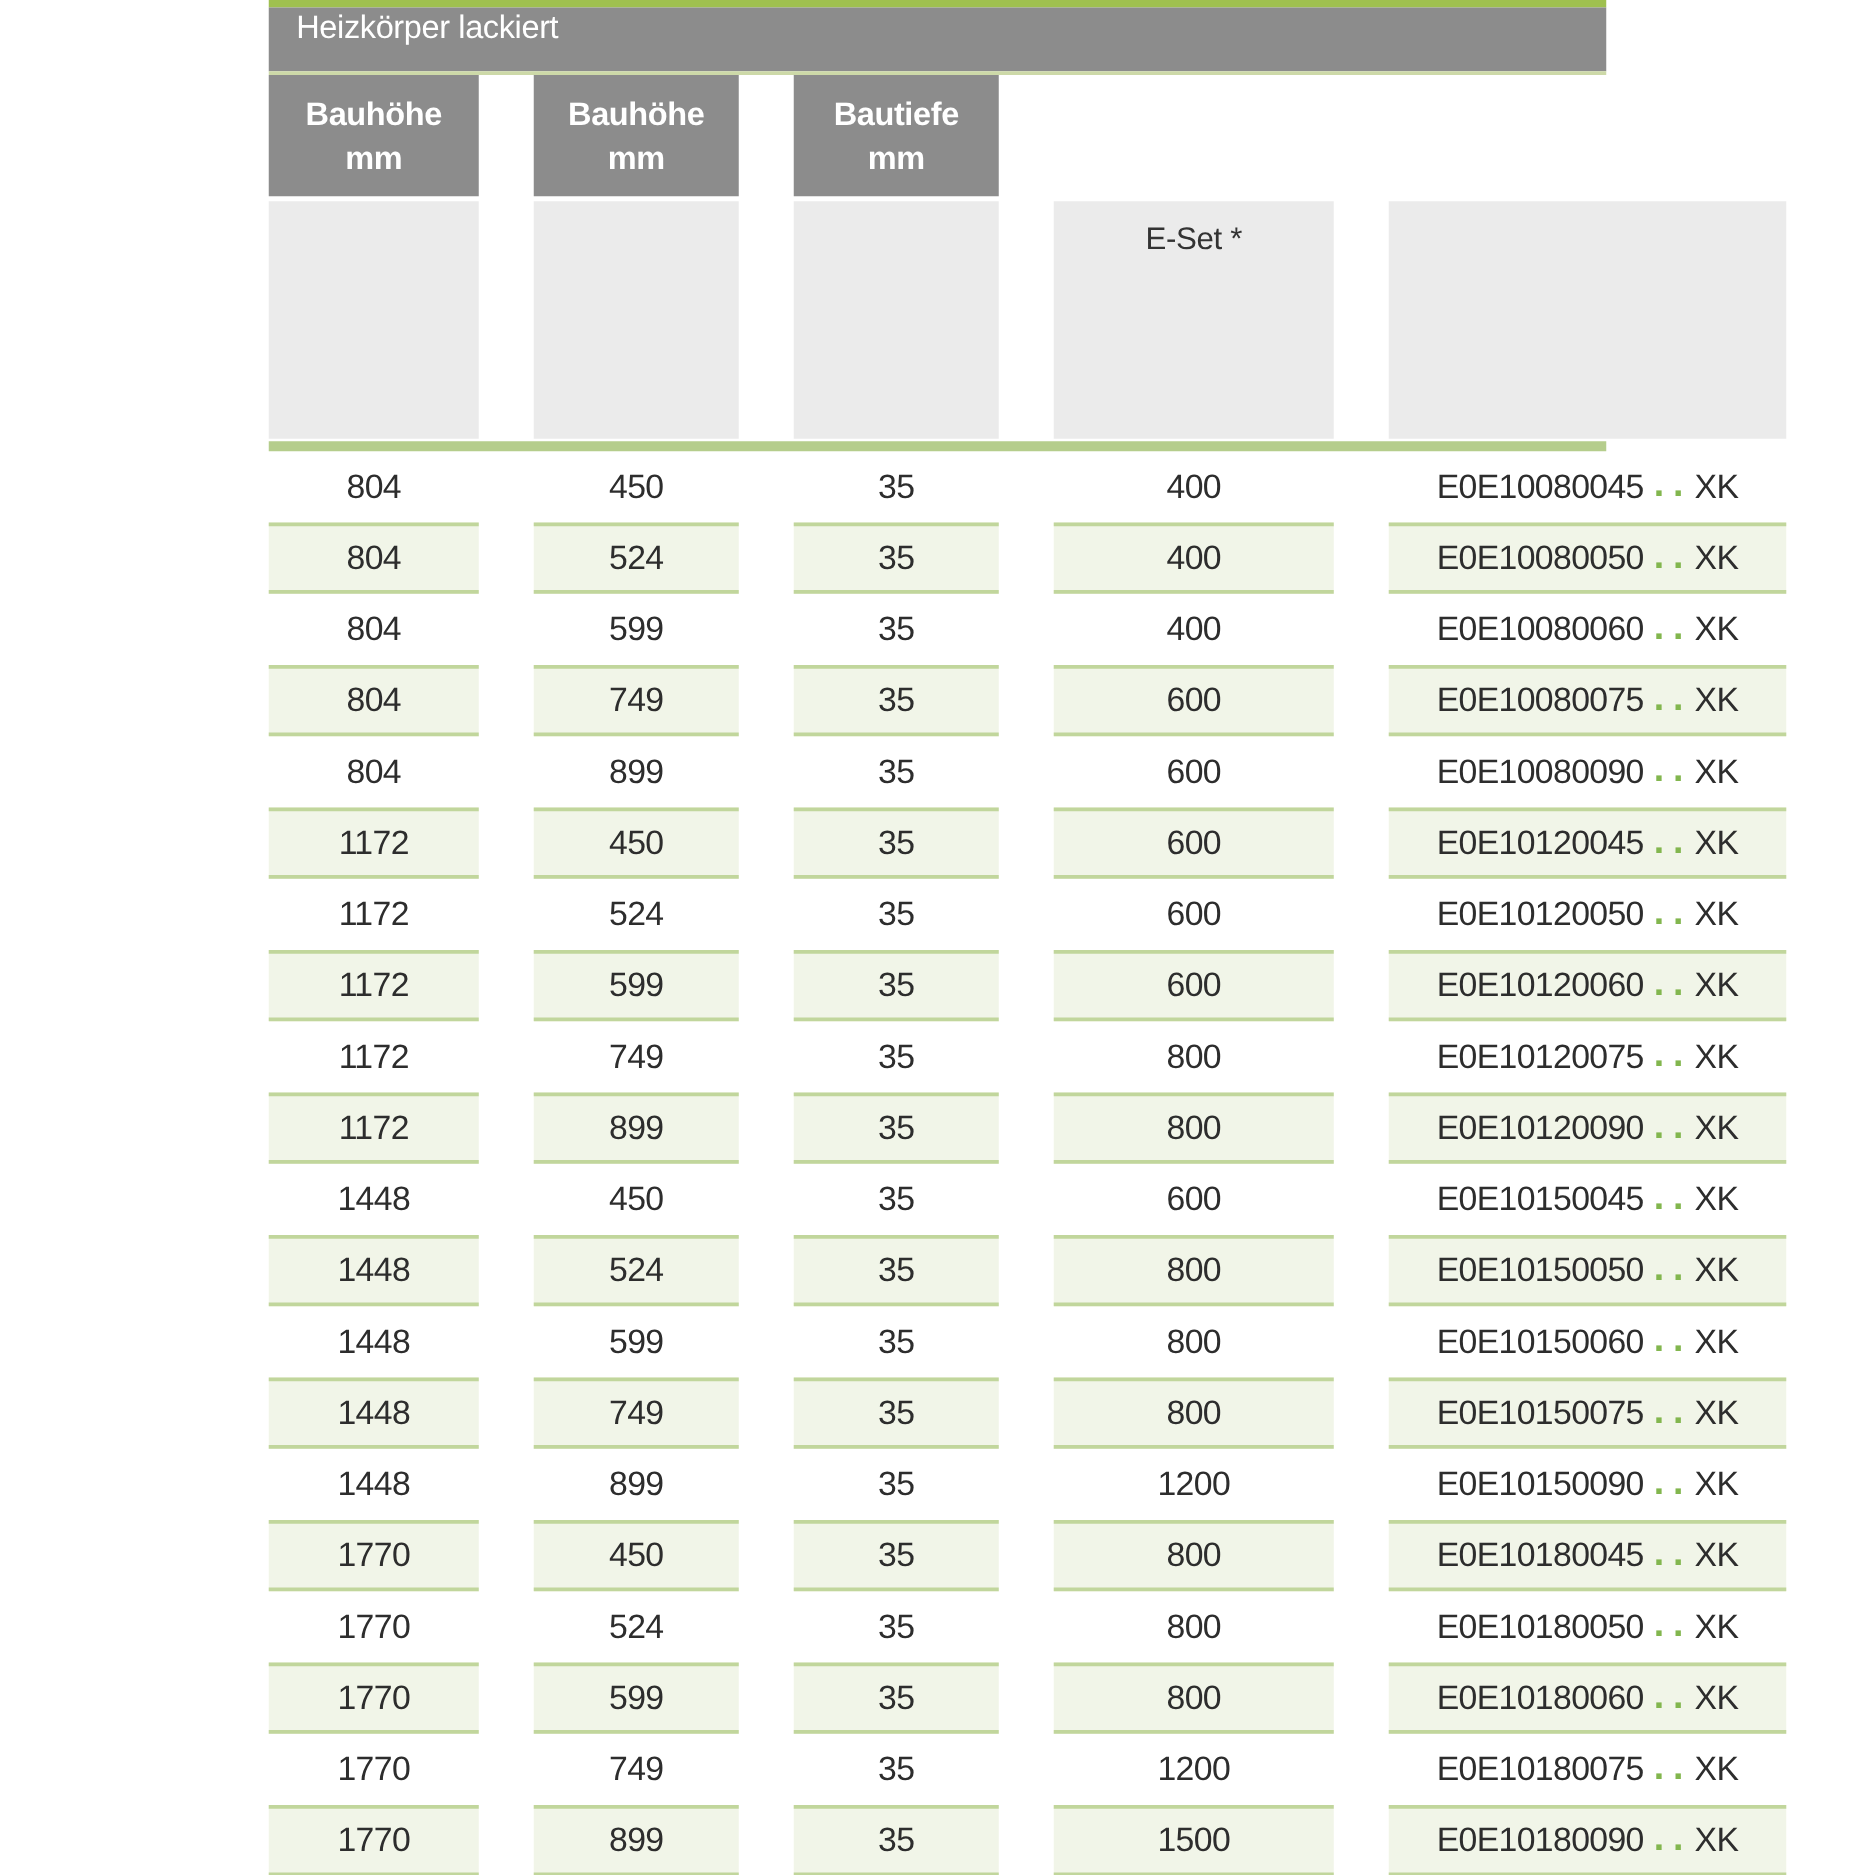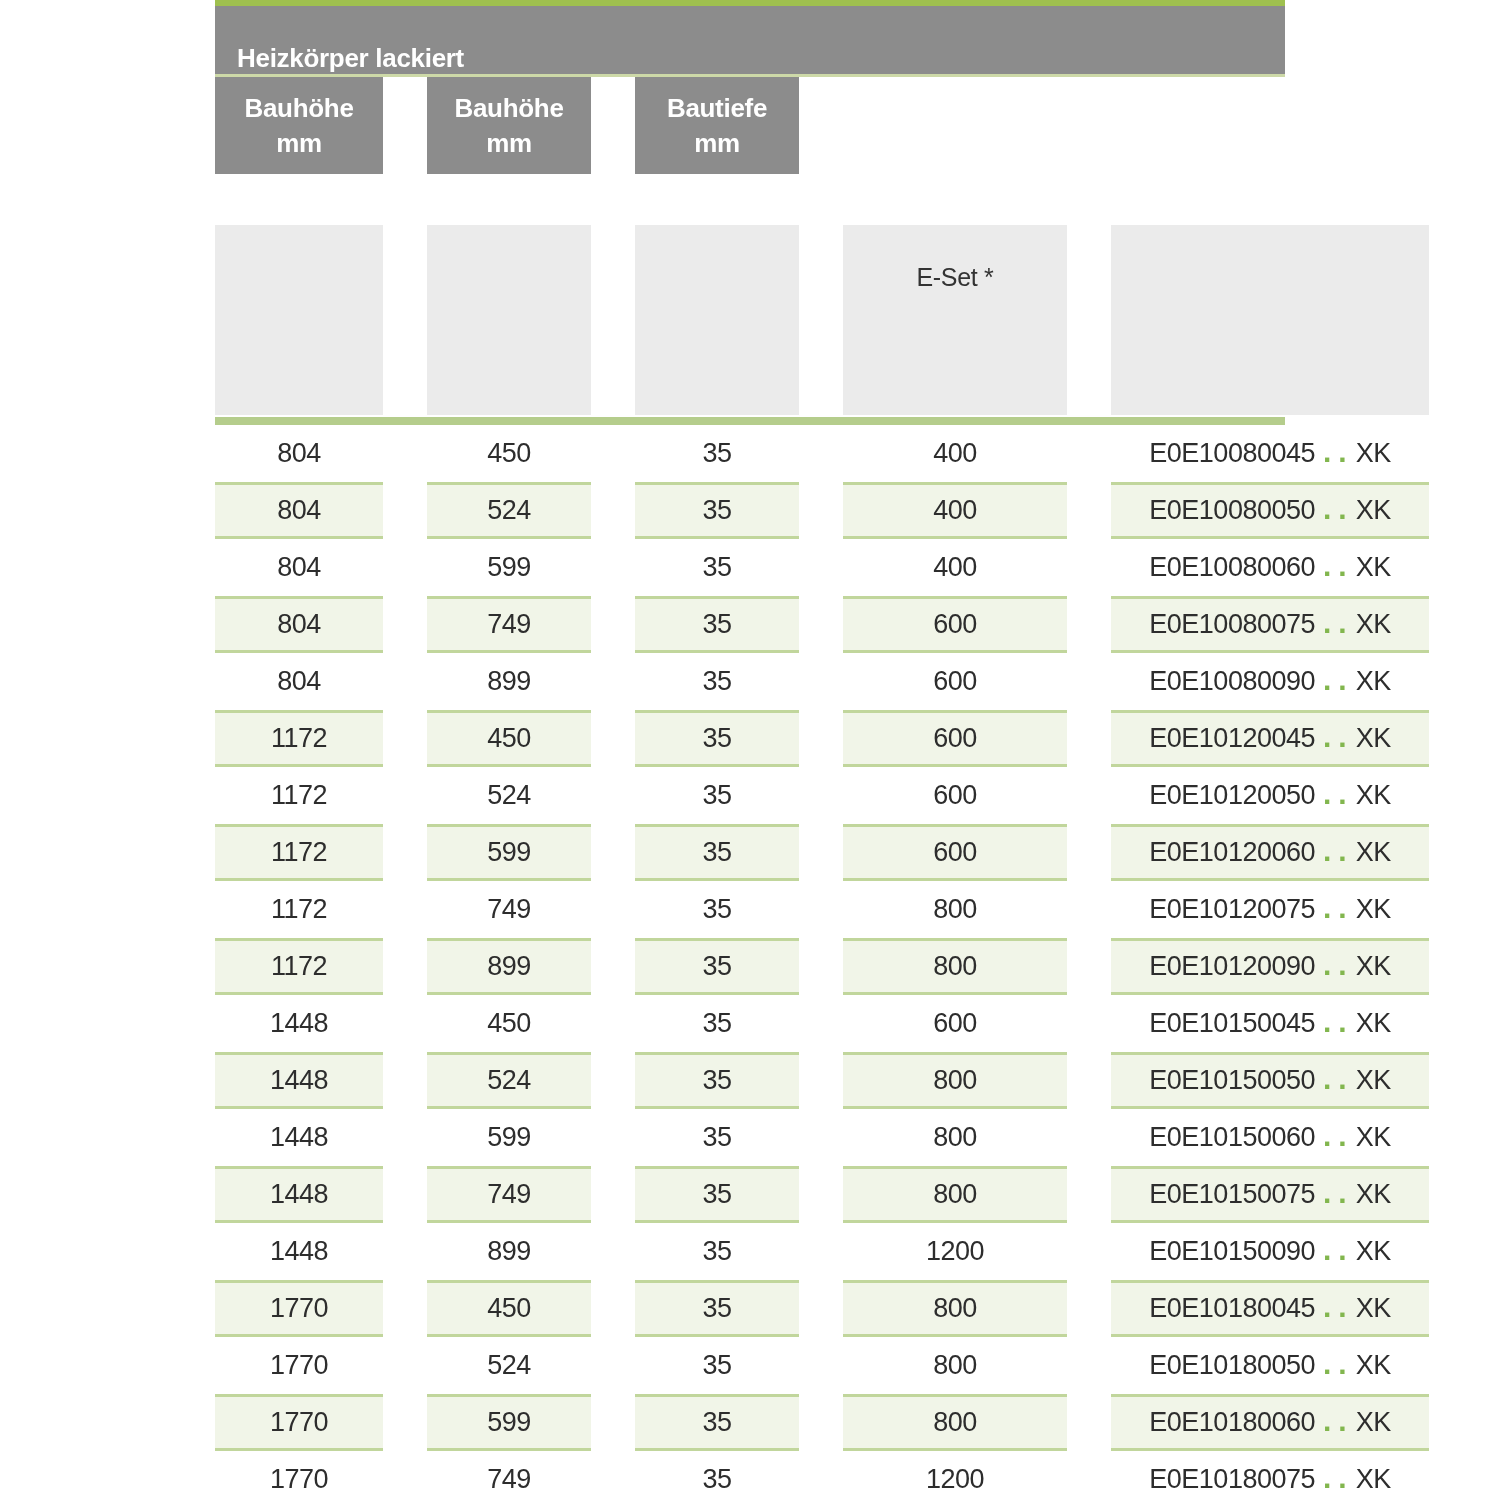--- a/index.html
+++ b/index.html
@@ -6,23 +6,23 @@
   html,body { background:#ffffff; }
   body {
     width:1500px; height:1500px; overflow:hidden; position:relative;
     font-family:"Liberation Sans", sans-serif;
     color:#2d2d2d;
   }
   .table-wrap { position:absolute; left:215px; top:0; width:1070px; }
 
   .top-line   { height:6px; background:#9fc04f; }
   .banner {
-    height:68px; background:#8c8c8c; color:#ffffff;
-    display:flex; align-items:flex-end; padding-left:22px;
-    font-size:26px; font-weight:bold; letter-spacing:-0.3px;
+    height:51px; background:#8c8c8c; color:#ffffff;
+    display:flex; align-items:flex-start; padding-left:22px;
+    font-size:26px; font-weight:normal; letter-spacing:-0.3px;
   }
   .banner-divider { height:3px; background:#cdd9a8; }
 
   .grid {
     display:grid;
     grid-template-columns:168px 164px 164px 224px 318px;
     column-gap:8px;
     gap:44px;
   }
 
@@ -30,22 +30,22 @@
     background:#8c8c8c; height:97px; color:#ffffff;
     font-size:26px; font-weight:bold; letter-spacing:-0.3px;
     display:flex; flex-direction:column; justify-content:center;
     align-items:center; text-align:center; line-height:35px;
   }
   .colhead-cell .unit:empty { display:none; }
 
   .subheader-grid { margin-top:4px; }
   .subheader-cell {
     background:#ebebeb; height:190px;
-    padding-top:38px; text-align:center;
-    font-size:25px; color:#333333; letter-spacing:-0.3px;margin-top:47px;
+    padding-top:16px; text-align:center;
+    font-size:25px; color:#333333; letter-spacing:-0.3px;
   }
 
   .separator-bar { height:8px; background:#b5cd8c; margin-top:2px; }
 
   .data-row { height:57px; }
   .cell {
     display:flex; align-items:center; justify-content:center;
     font-size:27px; letter-spacing:-0.5px; color:#2d2d2d;
   }
   .cell.bold { font-weight:normal; }
@@ -308,20 +308,21 @@
         <div class="cell artikel">
           <span>E0E10180075</span>
           <span class="dots">..</span>
           <span>XK</span>
         </div>
       </div>
       <div class="grid data-row row-green">
         <div class="cell bold">1770</div>
         <div class="cell bold">899</div>
         <div class="cell">35</div>
+        <div class="cell">1500</div>
         <div class="cell artikel">
           <span>E0E10180090</span>
           <span class="dots">..</span>
           <span>XK</span>
         </div>
       </div>
     </div>
 
 </div>
 

